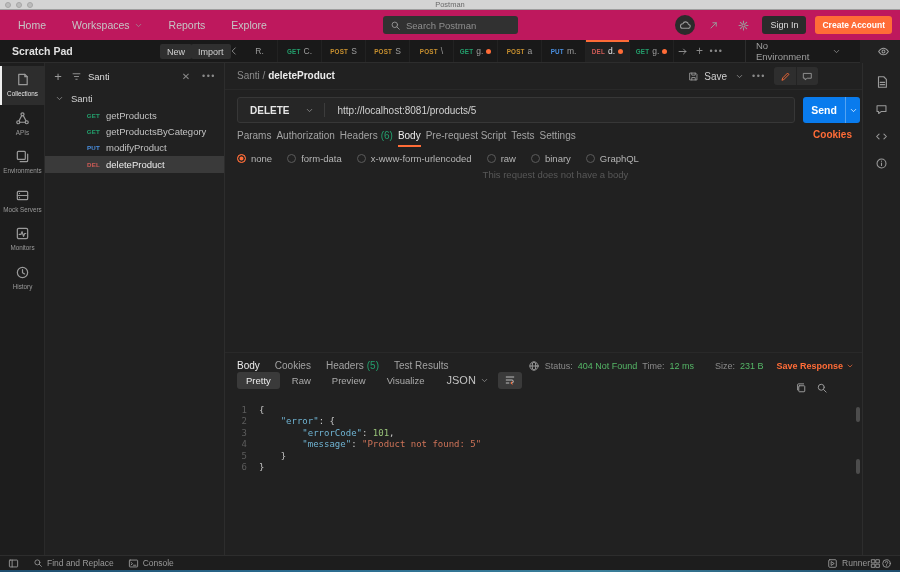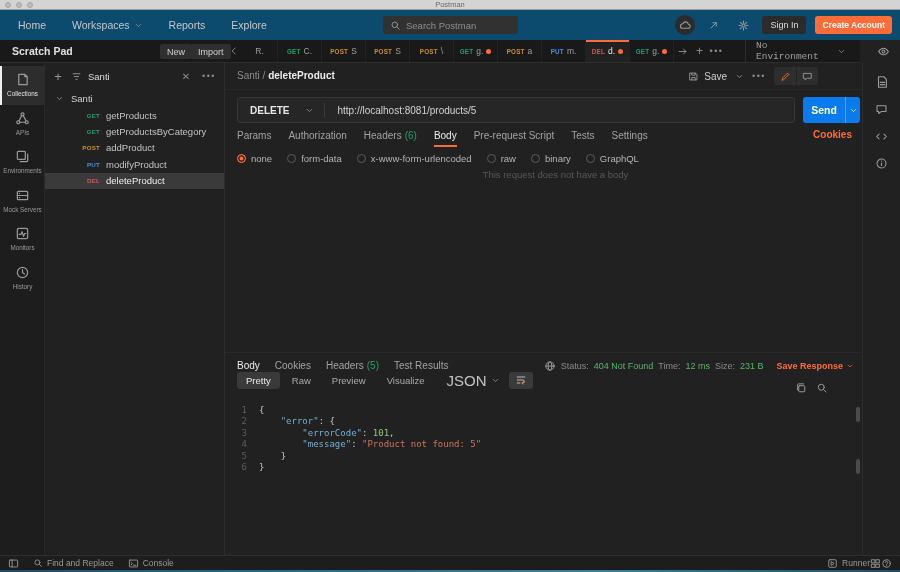--- a/index.html
+++ b/index.html
@@ -6,21 +6,21 @@
   html,body { width:900px; height:572px; overflow:hidden; }
   body { font-family:"Liberation Sans", sans-serif; background:#212121; position:relative; color:#c9c9c9; }
   .abs { position:absolute; }
 
   
   #titlebar { left:0; top:0; width:900px; height:10px; background:#d4d4d4; border-bottom:1px solid #9e9e9e; }
   .mac-dot { position:absolute; top:2px; width:6px; height:6px; border-radius:50%; background:#bcbcbc; border:1px solid #a6a6a6; }
   #win-title { width:100%; text-align:center; font-size:7.5px; color:#6a6a6a; line-height:10px; }
 
   
-  #appheader { left:0; top:10px; width:900px; height:30px; background:#0c4a6e; }
+  #appheader { left:0; top:10px; width:900px; height:30px; background:#be185d; }
   #main-nav { left:18px; top:0; height:30px; display:flex; align-items:center; gap:26px; }
   .nav-item { font-size:10.5px; color:#c6c6c6; display:flex; align-items:center; gap:4px; cursor:pointer; }
   #global-search { left:383px; top:6px; width:135px; height:18px; background:#313131; border-radius:3px; display:flex; align-items:center; gap:5px; padding-left:7px; }
   #global-search span { font-size:9.5px; color:#8f8f8f; }
   #header-right { right:8px; top:0; height:30px; display:flex; align-items:center; gap:9px; }
   .hdr-icon { width:20px; height:20px; display:flex; align-items:center; justify-content:center; border-radius:50%; }
   .hdr-icon.bg { background:#2b2b2b; }
   #signin-btn { height:18px; padding:0 8px; background:#2b2b2b; border-radius:3px; font-size:9px; color:#dedede; display:flex; align-items:center; }
   #create-btn { height:18px; padding:0 7px; background:#ff6c37; border-radius:3px; font-size:8.5px; font-weight:bold; color:#fff; display:flex; align-items:center; }
 
@@ -29,21 +29,21 @@
   #ws-label { left:12px; top:0; line-height:23px; font-size:10.5px; font-weight:600; color:#e0e0e0; }
   .mini-btn { position:absolute; top:4px; height:15px; padding:0 7px; background:#2f2f2f; border-radius:2px; font-size:9px; color:#d2d2d2; display:flex; align-items:center; }
   #tabs-wrap { left:225px; top:0; height:22px; display:flex; }
   .tab-ctrl { width:17px; height:22px; display:flex; align-items:center; justify-content:center; color:#8a8a8a; font-size:10px; }
   .tab { position:relative; width:44px; height:22px; display:flex; align-items:center; justify-content:center; gap:3px; border-right:1px solid #222; font-size:8.5px; color:#9f9f9f; }
   .tab:first-of-type { width:36px; }
   .tab .m { font-size:6.3px; font-weight:bold; letter-spacing:.2px; }
   .tab.active { background:#212121; box-shadow: inset 0 2px 0 #ff6c37; color:#e3e3e3; }
   .dot5 { width:5px; height:5px; border-radius:50%; background:#ff6c37; flex:none; }
   #env-box { left:745px; top:0; width:117px; height:22px; border-left:1px solid #2d2d2d; display:flex; align-items:center; }
-  #env-box span { font-size:9.5px; color:#9f9f9f; margin-left:10px; flex:1;font-family:Liberation Mono, monospace; }
+  #env-box span { font-size:9.5px; color:#9f9f9f; margin-left:10px; flex:1; }
   #env-eye { left:868px; top:0; width:30px; height:22px; display:flex; align-items:center; justify-content:center; }
 
   
   #sidebar { left:0; top:63px; width:225px; height:492px; background:#212121; border-right:1px solid #2d2d2d; display:flex; }
   #rail { width:45px; height:100%; background:#1d1d1d; border-right:1px solid #2a2a2a; padding-top:3px; }
   .rail-item { position:relative; width:45px; padding:6px 0 7px; display:flex; flex-direction:column; align-items:center; gap:3px; }
   .rail-item .lbl { font-size:6.3px; color:#9a9a9a; text-align:center; line-height:1.2; }
   .rail-item.active { background:#2d2d2d; }
   .rail-item.active::before { content:""; position:absolute; left:0; top:0; bottom:0; width:2px; background:#f0f0f0; }
   .rail-item.active .lbl { color:#e6e6e6; }
@@ -72,21 +72,21 @@
   #url-row { left:0; top:34px; width:100%; height:26px; }
   #url-bar { position:absolute; left:12px; width:558px; height:26px; background:#262626; border:1px solid #373737; border-radius:3px; display:flex; align-items:center; }
   #method-label { font-size:10px; font-weight:bold; color:#e6e6e6; margin-left:12px; }
   #method-chev { margin-left:16px; }
   #url-sep { width:1px; height:14px; background:#3c3c3c; margin:0 12px 0 10px; }
   #url-text { font-size:10px; color:#d2d2d2; }
   #send-btn { position:absolute; left:578px; width:57px; height:26px; background:#097bed; border-radius:3px; display:flex; align-items:center; }
   #send-label { flex:1; text-align:center; font-size:10.5px; font-weight:600; color:#fff; }
   #send-chev { width:15px; height:100%; border-left:1px solid rgba(255,255,255,.3); display:flex; align-items:center; justify-content:center; }
 
-  #req-tabs { left:12px; top:62px; height:22px; display:flex; gap:17px; align-items:center; }
+  #req-tabs { left:12px; top:62px; height:22px; display:flex; gap:5px; align-items:center; }
   .rtab { position:relative; font-size:10px; color:#a3a3a3; height:22px; line-height:22px; }
   .rtab.active { color:#ececec; }
   .rtab.active::after { content:""; position:absolute; left:0; right:0; bottom:0; height:2px; background:#ff6c37; }
   .cnt { color:#23a06d; margin-left:3px; }
   #cookies-link { right:10px; top:66px; font-size:10px; font-weight:600; color:#ff6c37; }
 
   #radio-row { left:12px; top:88px; height:14px; display:flex; gap:15px; align-items:center; }
   .radio-item { display:flex; align-items:center; gap:5px; font-size:9.5px; color:#b5b5b5; }
   .rdo { width:9px; height:9px; border-radius:50%; border:1.5px solid #5a5a5a; }
   .rdo.on { border-color:#ff6c37; background:#ff6c37; box-shadow: inset 0 0 0 1.5px #262626; }
@@ -95,21 +95,21 @@
 
   
   #resp { left:0; top:289px; width:100%; height:203px; border-top:1px solid #292929; }
   #resp-tabs { position:absolute; left:12px; top:0; height:25px; display:flex; gap:15px; align-items:center; }
   #resp-meta { position:absolute; right:8px; top:0; height:25px; display:flex; align-items:center; gap:5px; font-size:9px; color:#8b8b8b; }
   .green { color:#55b767; }
   #save-resp { color:#ff6c37; font-weight:600; margin-left:8px; display:flex; align-items:center; gap:3px; }
   #views-row { position:absolute; left:12px; top:17px; height:20px; display:flex; align-items:center; gap:3px; }
   .view-btn { font-size:9.5px; color:#ababab; padding:3px 9px; border-radius:3px; }
   .view-btn.active { background:#3a3a3a; color:#ececec; }
-  #lang-sel { display:flex; align-items:center; gap:4px; font-size:15px; color:#c3c3c3; margin:0 6px 0 10px; }
+  #lang-sel { display:flex; align-items:center; gap:4px; font-size:11px; color:#c3c3c3; margin:0 6px 0 10px; }
   #wrap-btn { width:24px; height:17px; background:#3a3a3a; border-radius:3px; display:flex; align-items:center; justify-content:center; }
   #resp-tools { position:absolute; right:34px; top:29px; display:flex; gap:9px; }
   #code { position:absolute; left:0; top:52px; right:8px; bottom:0; font-family:"DejaVu Sans Mono", monospace; font-size:9px; line-height:11.4px; }
   .code-line { display:flex; white-space:pre; }
   .code-line .ln { width:22px; text-align:right; color:#5c5c5c; margin-right:12px; flex:none; }
   .tok-key { color:#6fb3d2; }
   .tok-num { color:#98c379; }
   .tok-str { color:#ce7358; }
   .tok-punc { color:#c9c9c9; }
   #code-sb { position:absolute; right:2px; top:54px; width:4px; bottom:4px; }
@@ -345,24 +345,20 @@
       <span>Santi</span>
     </div>
     <div>
         <div class="req-row">
           <span class="badge" style="color: rgb(35, 160, 109);">GET</span>
           <span>getProducts</span>
         </div>
         <div class="req-row">
           <span class="badge" style="color: rgb(35, 160, 109);">GET</span>
           <span>getProductsByCategory</span>
-        </div>
-        <div class="req-row">
-          <span class="badge" style="color: rgb(201, 145, 47);">POST</span>
-          <span>addProduct</span>
         </div>
         <div class="req-row">
           <span class="badge" style="color: rgb(74, 144, 226);">PUT</span>
           <span>modifyProduct</span>
         </div>
         <div class="req-row selected">
           <span class="badge" style="color: rgb(207, 91, 86);">DEL</span>
           <span>deleteProduct</span>
         </div>
       </div>
@@ -480,21 +476,21 @@
           <svg width="12" height="12" viewBox="0 0 16 16" fill="none" stroke="#9a9a9a" stroke-width="1.3" stroke-linecap="round" stroke-linejoin="round">
             <circle cx="8" cy="8" r="5.5"></circle>
             <ellipse cx="8" cy="8" rx="2.5" ry="5.5"></ellipse>
             <path d="M2.5 8h11"></path>
           </svg>
         </span>
       <span>Status:</span>
       <span class="green">404 Not Found</span>
       <span style="margin-left:0">Time:</span>
       <span class="green">12 ms</span>
-      <span style="margin-left:0">Size:</span>
+      <span style="margin-left:16px">Size:</span>
       <span class="green">231 B</span>
       <span id="save-resp">
         <span>Save Response</span>
         <span class="i">
             <svg width="8" height="8" viewBox="0 0 16 16" fill="none" stroke="#9a9a9a" stroke-width="1.3" stroke-linecap="round" stroke-linejoin="round">
               <path d="M4 6l4 4 4-4" stroke="#ff6c37"></path>
             </svg>
           </span>
       </span>
     </div>

